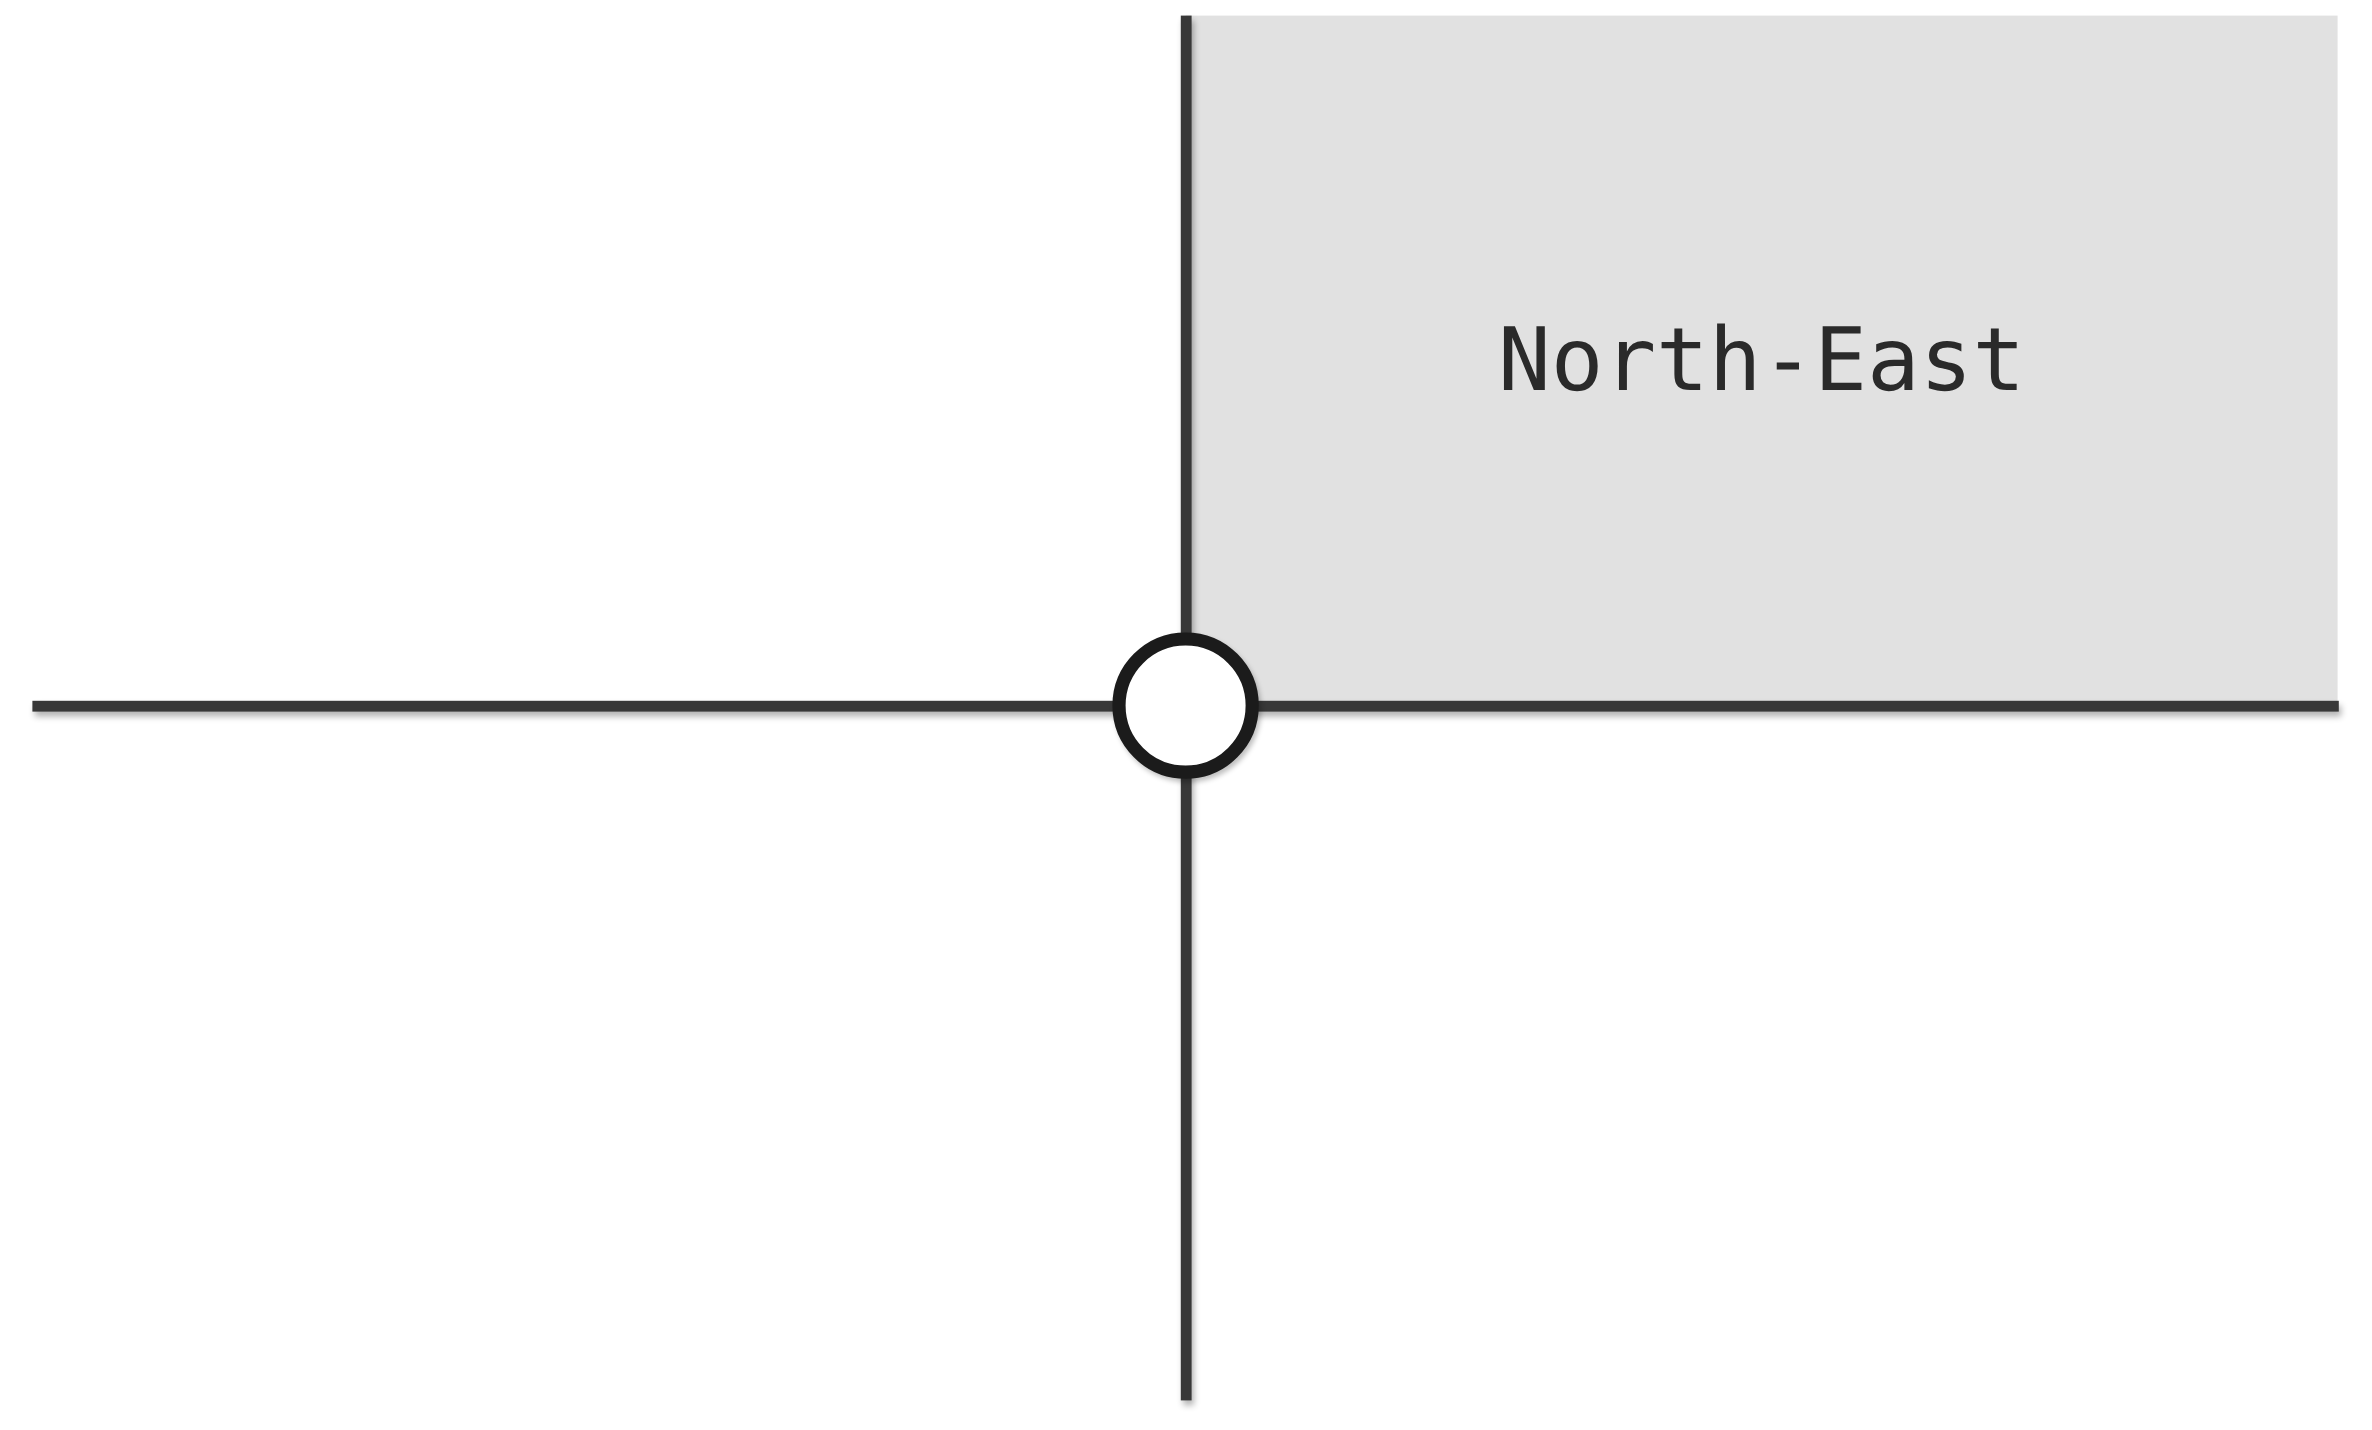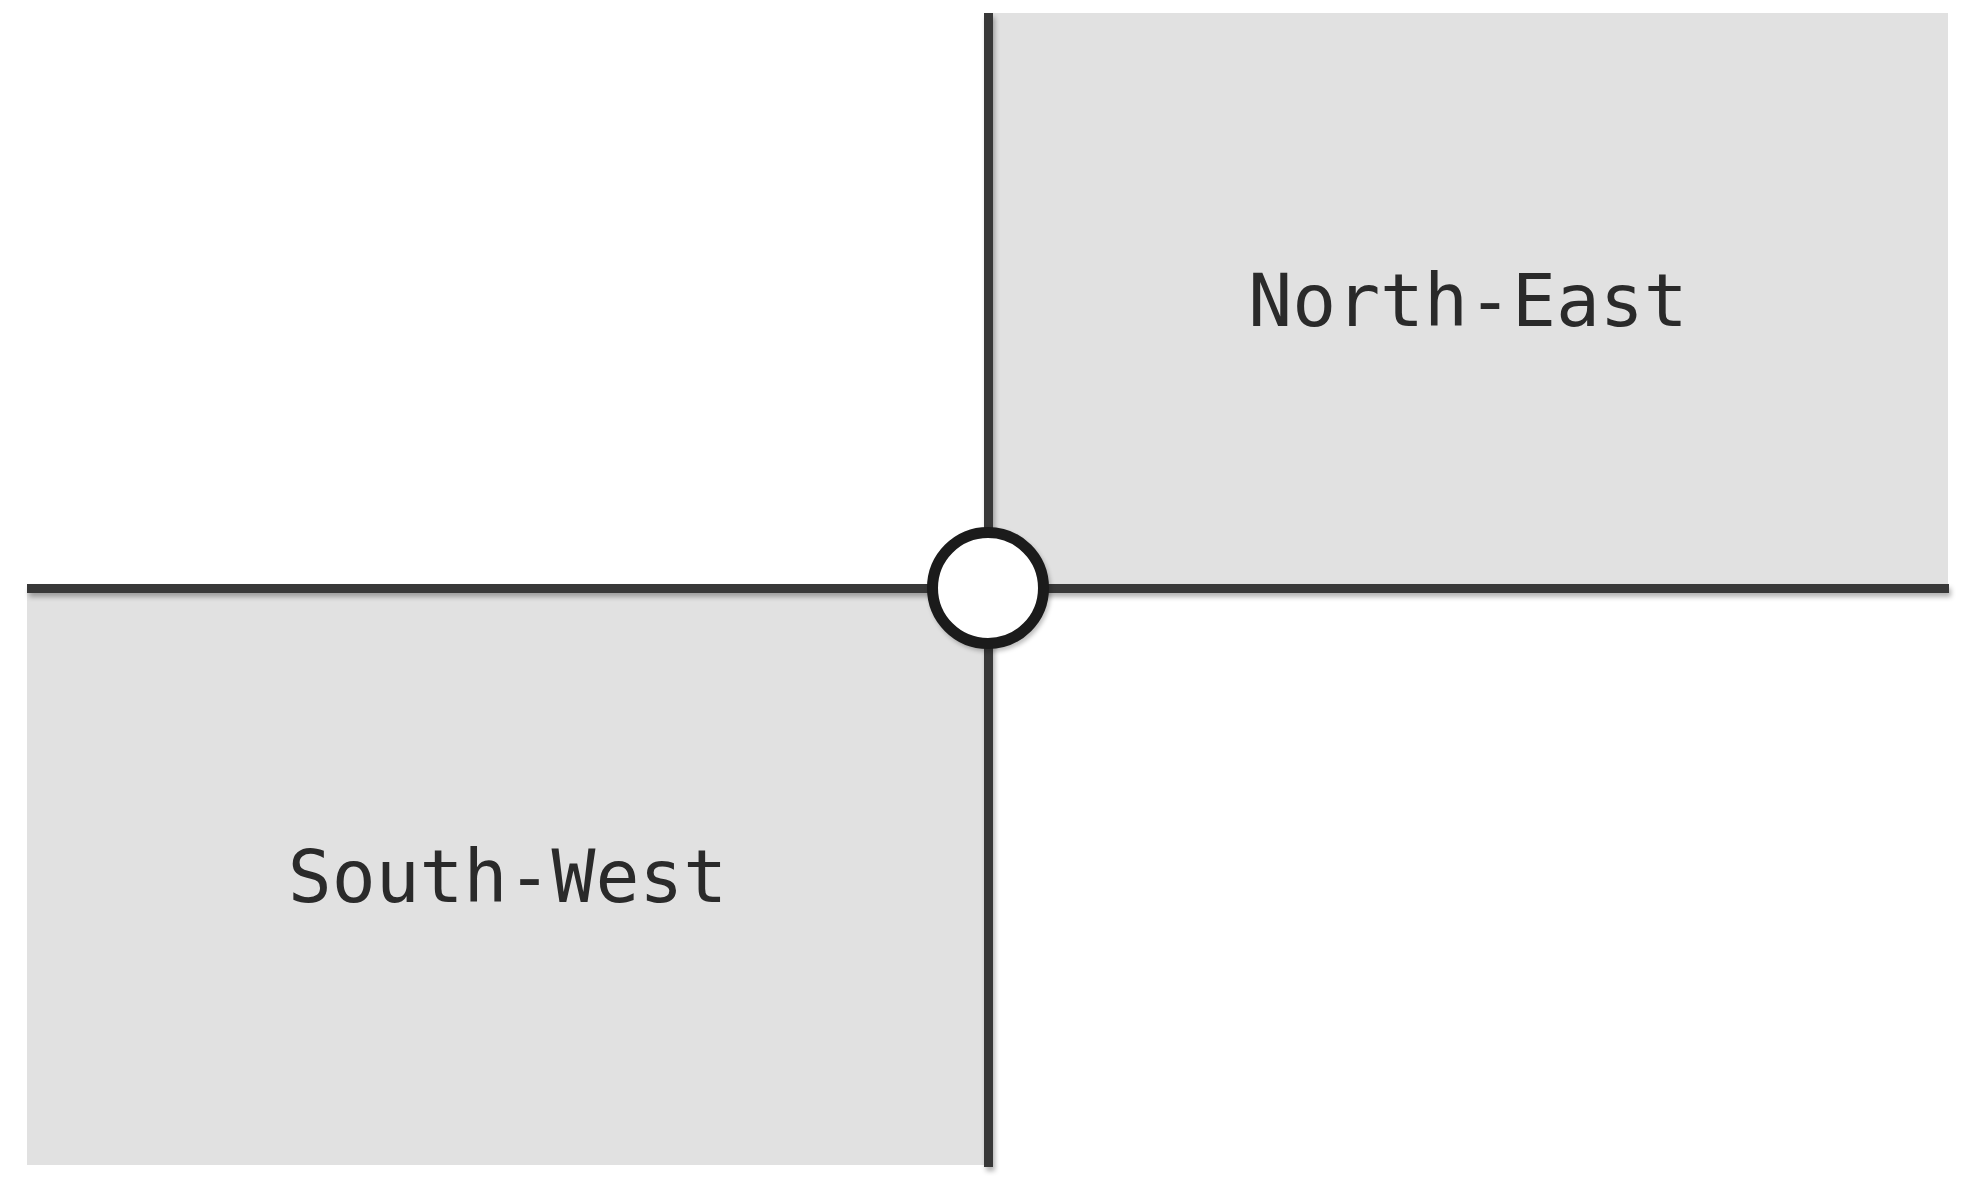--- a/index.html
+++ b/index.html
@@ -76,22 +76,19 @@
 </style>
 </head>
 <body>
 
 <div class="canvas">
 
   <div class="quad ne">
     <span class="quad-label">North-East</span>
   </div>
 
-  <div class="quad sw">
-    <span class="quad-label">South-West</span>
-  </div>
 
   <div class="axis h"></div>
   <div class="axis v"></div>
 
   <div class="origin"></div>
 
 </div>
 
 </body></html>

